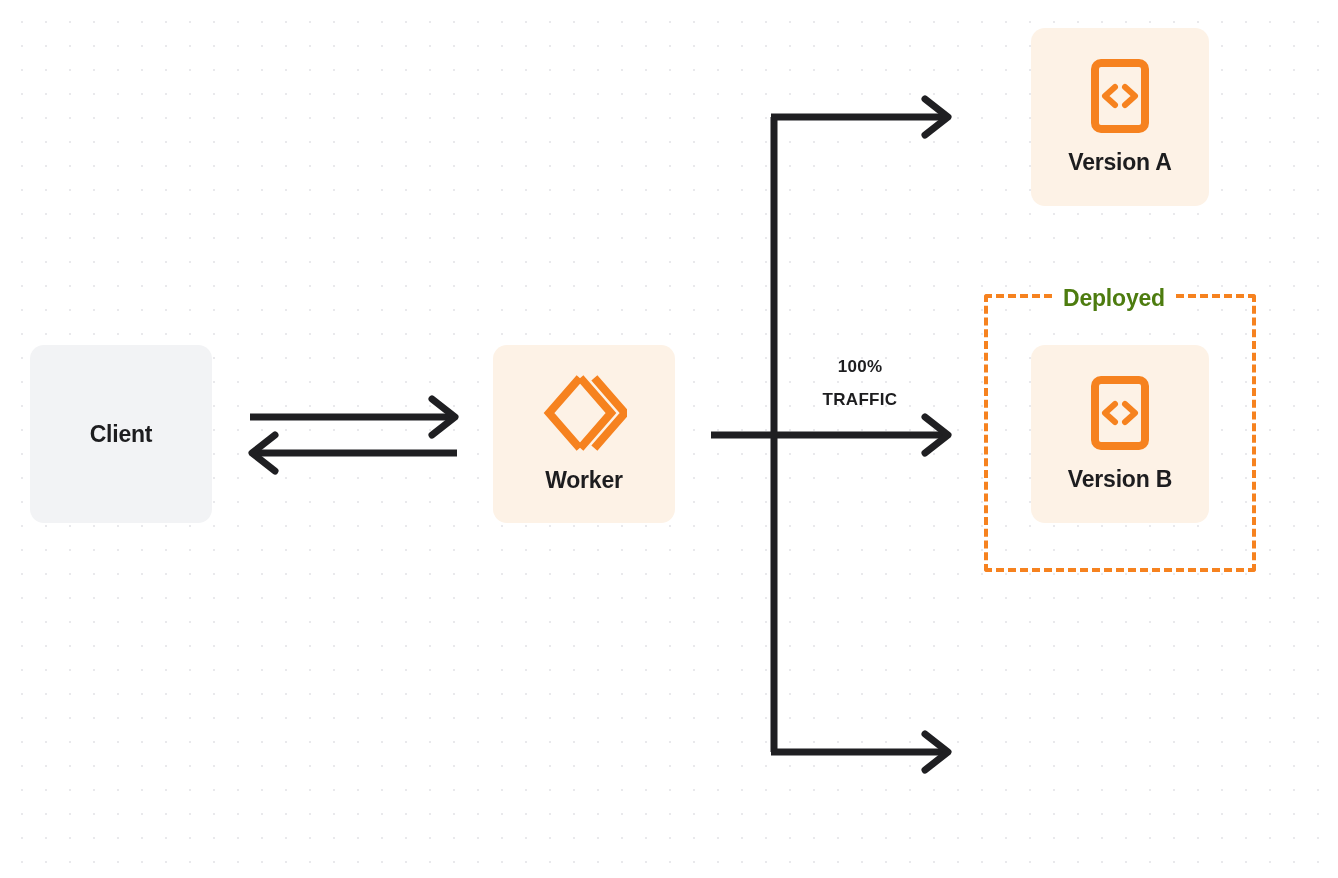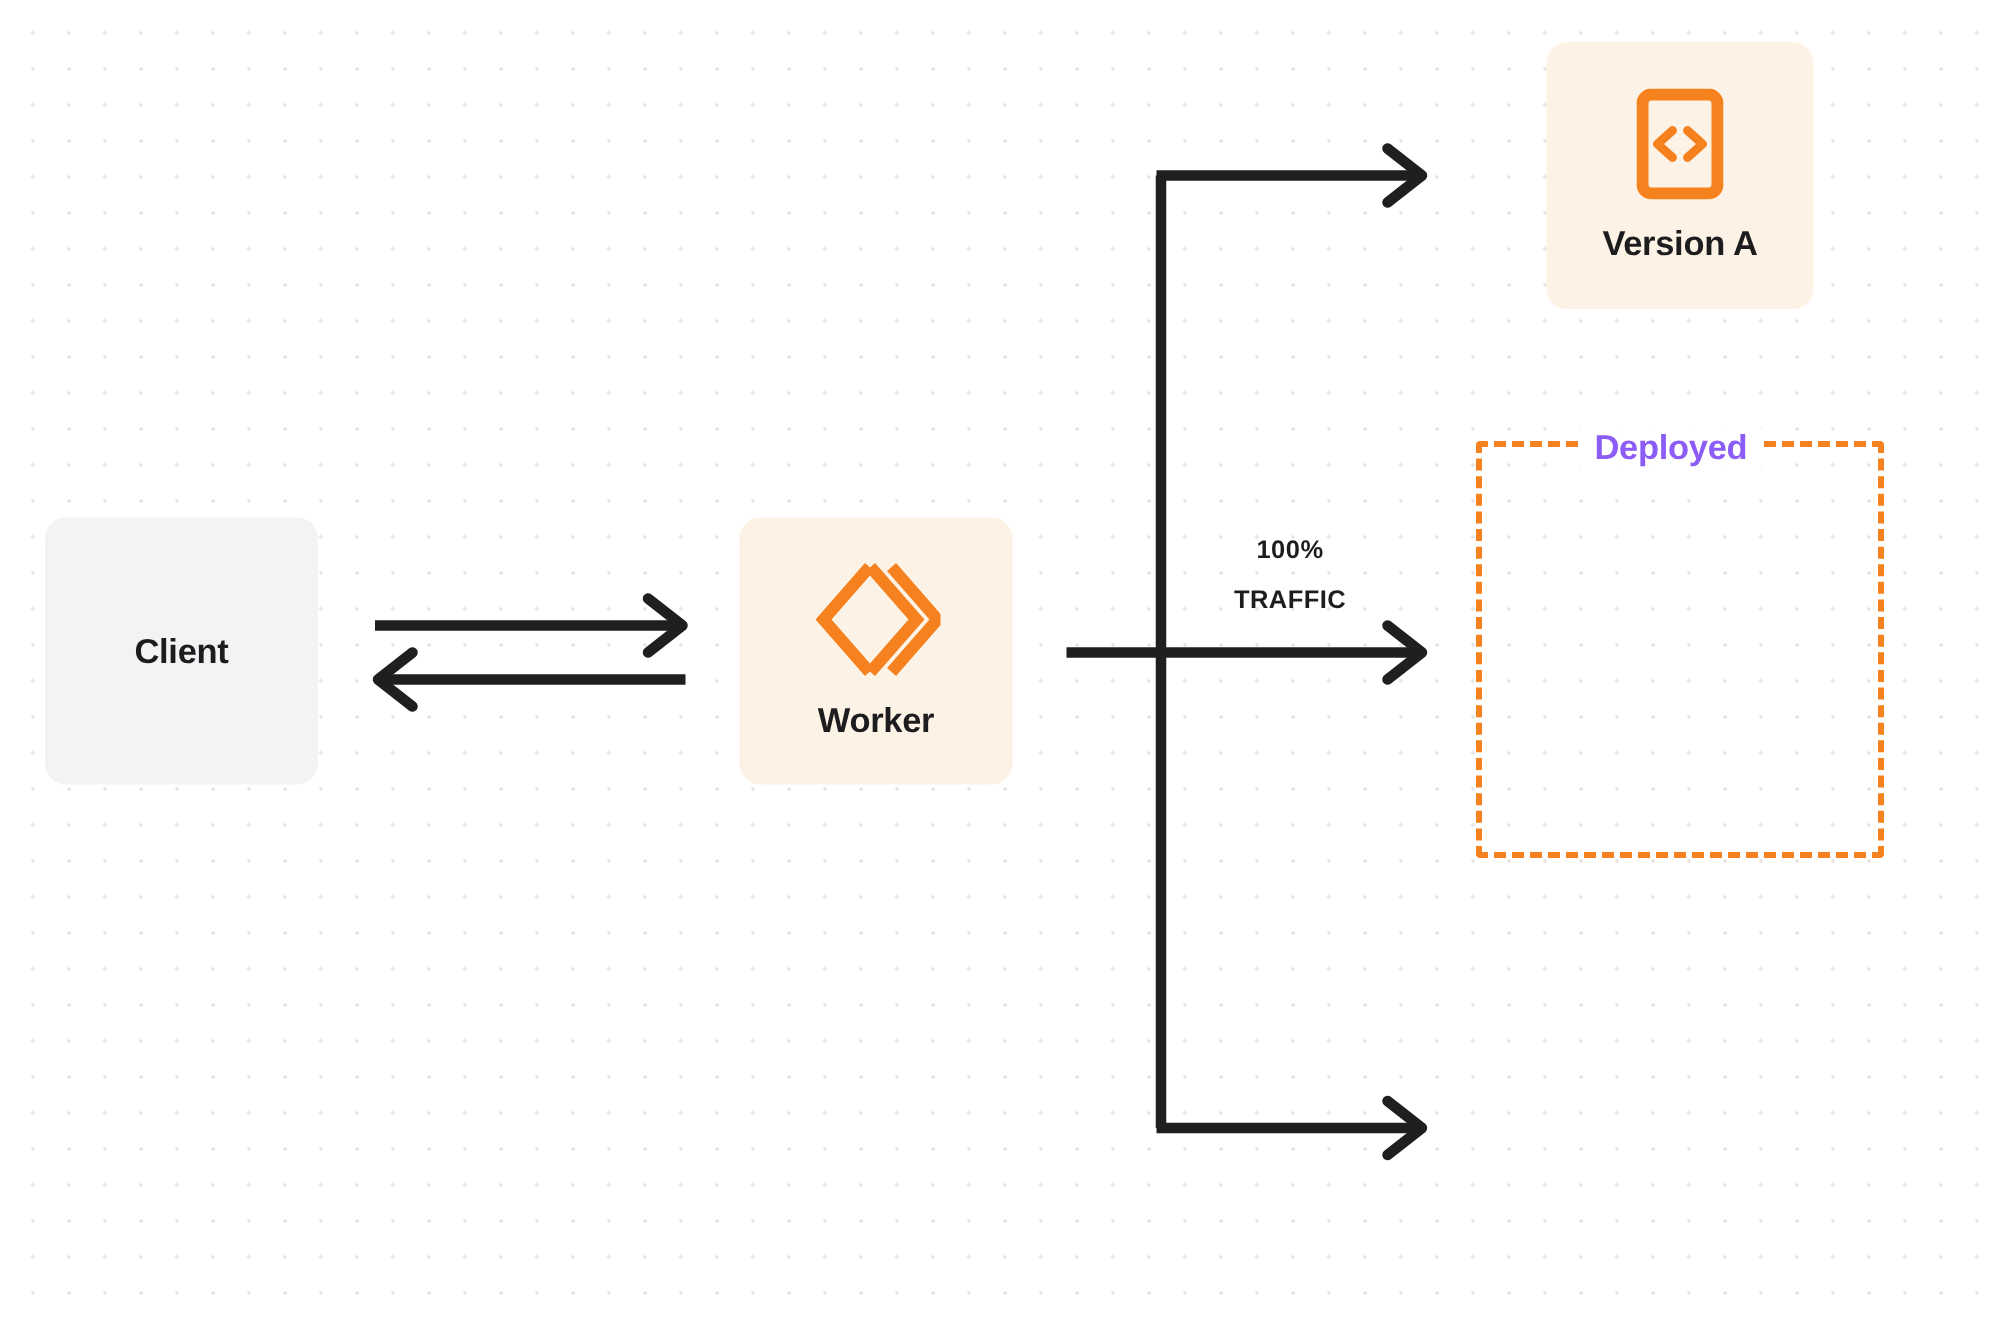--- a/index.html
+++ b/index.html
@@ -80,21 +80,21 @@
     border: 4px dashed #f6821f;
     border-radius: 3px;
     box-sizing: border-box;
   }
   #deployed-label {
     position: absolute;
     left: 1053px;
     top: 285px;
     padding: 0 10px;
     background: #ffffff;
-    color: #8b5cf6;
+    color: #4d7c0f;
     font-size: 23px;
     font-weight: 700;
     letter-spacing: -0.2px;
     line-height: 26px;
     white-space: nowrap;
   }
 
   
   #traffic-label {
     position: absolute;
@@ -185,15 +185,25 @@
     <span>
       <svg class="code-icon" viewBox="0 0 58 74" xmlns="http://www.w3.org/2000/svg">
         <rect x="4" y="4" width="50" height="66" rx="6" ry="6" fill="none" stroke="#f6821f" stroke-width="8"></rect>
         <path d="M24,28 L14,37 L24,46" fill="none" stroke="#f6821f" stroke-width="6" stroke-linecap="round" stroke-linejoin="round"></path>
         <path d="M34,28 L44,37 L34,46" fill="none" stroke="#f6821f" stroke-width="6" stroke-linecap="round" stroke-linejoin="round"></path>
       </svg>
     </span>
     <span class="node-label">Version A</span>
   </div>
 
+  <div class="node version-node" id="version-b-node">
+    <span>
+      <svg class="code-icon" viewBox="0 0 58 74" xmlns="http://www.w3.org/2000/svg">
+        <rect x="4" y="4" width="50" height="66" rx="6" ry="6" fill="none" stroke="#f6821f" stroke-width="8"></rect>
+        <path d="M24,28 L14,37 L24,46" fill="none" stroke="#f6821f" stroke-width="6" stroke-linecap="round" stroke-linejoin="round"></path>
+        <path d="M34,28 L44,37 L34,46" fill="none" stroke="#f6821f" stroke-width="6" stroke-linecap="round" stroke-linejoin="round"></path>
+      </svg>
+    </span>
+    <span class="node-label">Version B</span>
+  </div>
 
 
 </div>
 
 </body></html>

